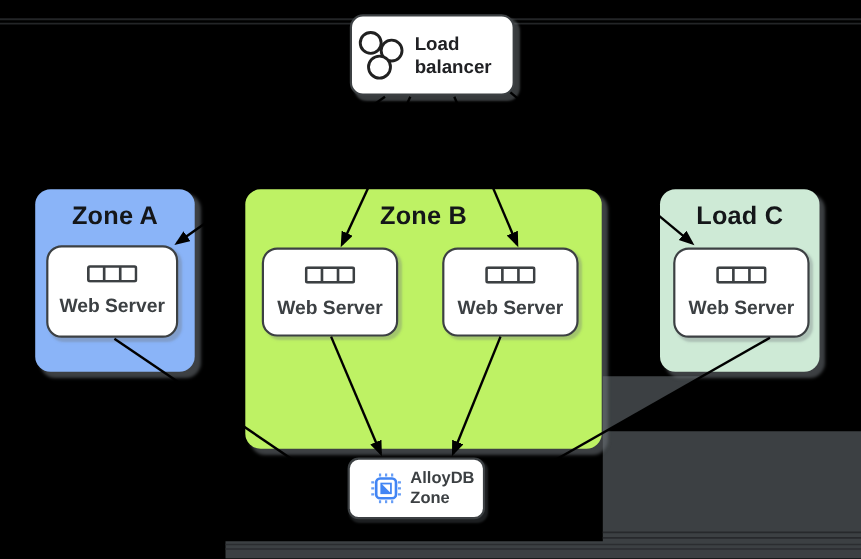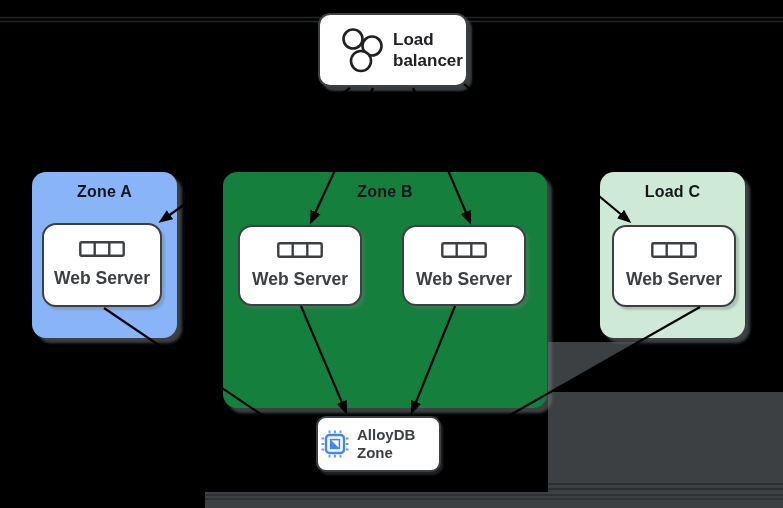--- a/index.html
+++ b/index.html
@@ -6,34 +6,34 @@
   .canvas{
     position:relative;width:783px;height:508px;background:#000;overflow:hidden;
     font-family:"Liberation Sans","DejaVu Sans",sans-serif;
   }
   .layer{position:absolute;left:0;top:0;width:783px;height:508px;}
   svg{display:block;}
   .backdrop{z-index:0;}
   .zone{position:absolute;z-index:10;border-radius:14px;
         box-shadow:5px 5px 3px rgba(112,117,122,0.55);}
   .zone-title{position:absolute;top:11px;left:0;width:100%;text-align:center;
-        font-size:16px;font-weight:700;color:#141619;letter-spacing:0.2px;}
+        font-size:23px;font-weight:700;color:#141619;letter-spacing:0.2px;}
   .node{position:absolute;z-index:20;background:#fff;border:2.5px solid #3c4043;
         box-sizing:border-box;border-radius:14px;display:flex;flex-direction:column;
         align-items:center;justify-content:center;gap:11px;
         box-shadow:3px 3px 2px rgba(112,117,122,0.35);}
   .node .label{font-size:17.5px;font-weight:700;color:#3c4043;}
   .lb{position:absolute;z-index:20;left:318px;top:13px;width:150px;height:74px;
       background:#fff;border:2.5px solid #3c4043;box-sizing:border-box;border-radius:12px;
-      display:flex;flex-direction:row;align-items:center;gap:7px;padding-left:20px;
+      display:flex;flex-direction:row;align-items:center;gap:7px;padding-left:4px;
       box-shadow:4px 4px 2px rgba(112,117,122,0.5);}
   .lb .label{font-size:17px;font-weight:700;color:#202124;line-height:21px;}
   .db{position:absolute;z-index:20;left:316px;top:416px;width:125px;height:56px;
       background:#fff;border:2px solid #3c4043;box-sizing:border-box;border-radius:10px;
-      display:flex;flex-direction:row;align-items:center;gap:8px;padding-left:3px;
+      display:flex;flex-direction:row;align-items:center;gap:8px;padding-left:19px;
       box-shadow:2px 3px 2px rgba(60,64,67,0.5);}
   .db .label{font-size:15px;font-weight:700;color:#3c4043;line-height:18px;}
   .edges{z-index:30;pointer-events:none;}
 </style>
 </head>
 <body>
 
 <div class="canvas">
 
   <svg class="layer backdrop" width="783" height="508" viewBox="0 0 783 508">
@@ -43,21 +43,21 @@
     <line x1="548" y1="484" x2="783" y2="484" stroke="#27292c" stroke-width="1.6"></line>
     <line x1="548" y1="489" x2="783" y2="489" stroke="#27292c" stroke-width="1.6"></line>
     <line x1="205" y1="495" x2="783" y2="495" stroke="#2b2d30" stroke-width="1.4"></line>
     <line x1="205" y1="499" x2="783" y2="499" stroke="#2b2d30" stroke-width="1.4"></line>
   </svg>
 
   <div class="zone" style="left:32px;top:172px;width:145px;height:166px;background:#8AB4F8;">
     <div class="zone-title">Zone A</div>
   </div>
 
-  <div class="zone" style="left:223px;top:172px;width:324px;height:236px;background:#15803d;">
+  <div class="zone" style="left:223px;top:172px;width:324px;height:236px;background:#bef264;">
     <div class="zone-title">Zone B</div>
   </div>
 
   <div class="zone" style="left:600px;top:172px;width:145px;height:166px;background:#CEEAD6;">
     <div class="zone-title">Load C</div>
   </div>
 
   <div class="lb">
     <span>
       <svg width="46" height="50" viewBox="0 0 46 50">

